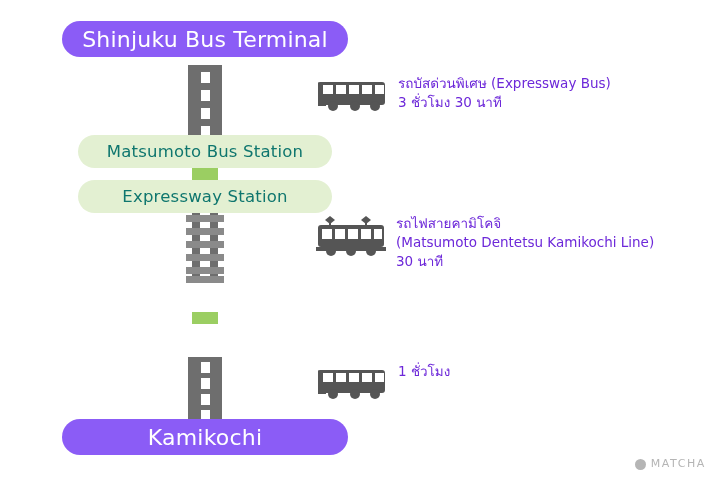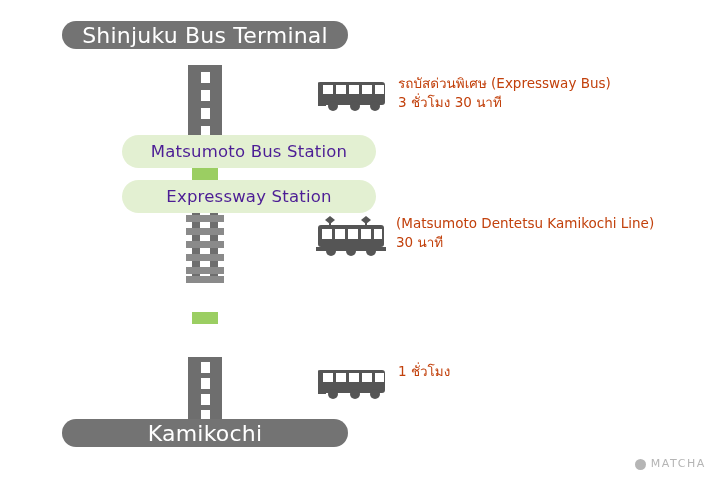--- a/index.html
+++ b/index.html
@@ -28,33 +28,32 @@
     position: absolute;
     box-sizing: border-box;
     display: flex;
     align-items: center;
     justify-content: center;
     border-radius: 999px;
     white-space: nowrap;
     letter-spacing: 0.2px;
   }
   .pill-major {
-    background: #737373;
+    background: #8b5cf6;
     color: #ffffff;
     font-size: 22px;
-    height: 28px;
+    height: 36px;
     z-index: 3;
   }
   .pill-minor {
     background: #E3F0D2;
-    color: #4c1d95;
+    color: #0f766e;
     font-size: 16.5px;
     height: 33px;
     z-index: 3;
-    margin-left: 44px;
   }
 
   
   .road {
     position: absolute;
     background: #6E6E6E;
     z-index: 1;
   }
   .road-dash {
     position: absolute;
@@ -97,21 +96,21 @@
     position: absolute;
     display: flex;
     align-items: flex-start;
   }
   .legend-icon {
     flex: 0 0 auto;
     width: 68px;
   }
   .legend-text {
     margin-left: 12px;
-    color: #c2410c;
+    color: #6d28d9;
     font-size: 13.5px;
     line-height: 19px;
   }
   .legend-text div { white-space: nowrap; }
 
   
   #watermark {
     position: absolute;
     right: 14px;
     bottom: 10px;
@@ -215,20 +214,21 @@
           <rect x="58" y="15" width="8" height="10"></rect>
         </g>
         <g fill="#555555">
           <path d="M10 37 a5 5 0 0 0 10 0 z"></path>
           <path d="M30 37 a5 5 0 0 0 10 0 z"></path>
           <path d="M50 37 a5 5 0 0 0 10 0 z"></path>
         </g>
       </svg>
     </div>
     <div class="legend-text">
+      <div>รถไฟสายคามิโคจิ</div>
       <div>(Matsumoto Dentetsu Kamikochi Line)</div>
       <div>30 นาที</div>
     </div>
   </div>
 
 
   <div class="green-link" style="left:192px; top:312px; width:26px; height:12px;"></div>
 
 
   <div class="road" style="left:188px; top:357px; width:34px; height:66px;">

